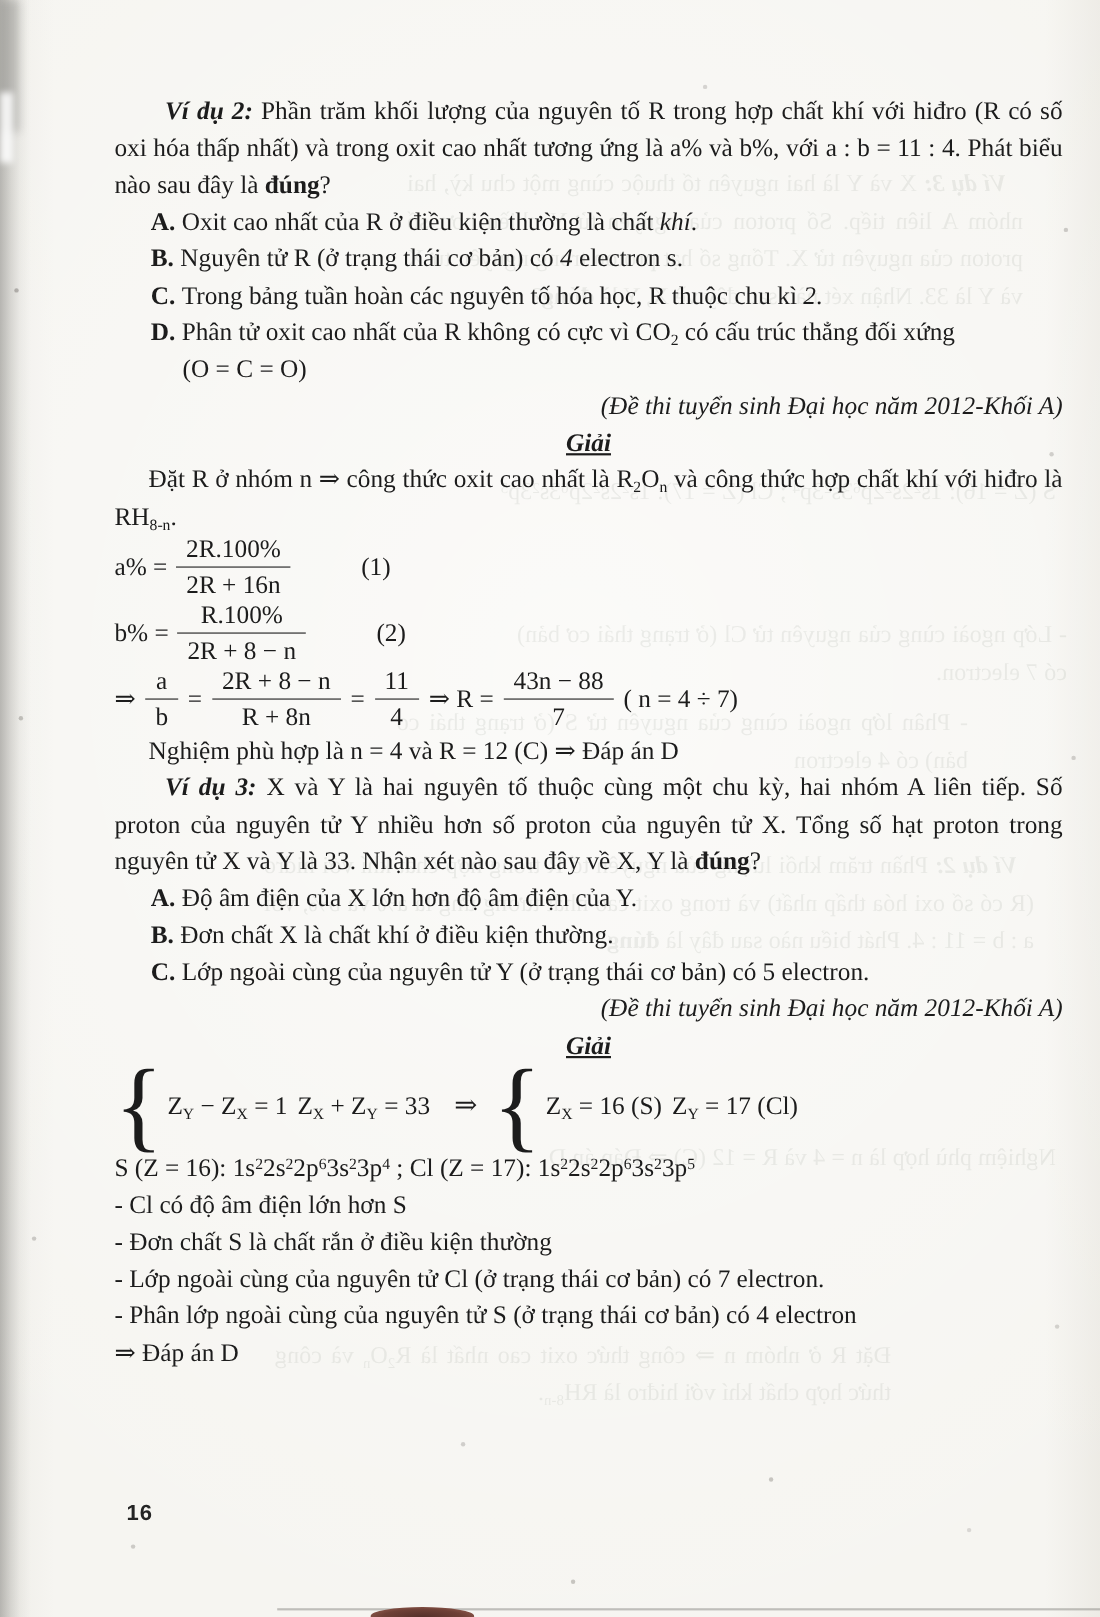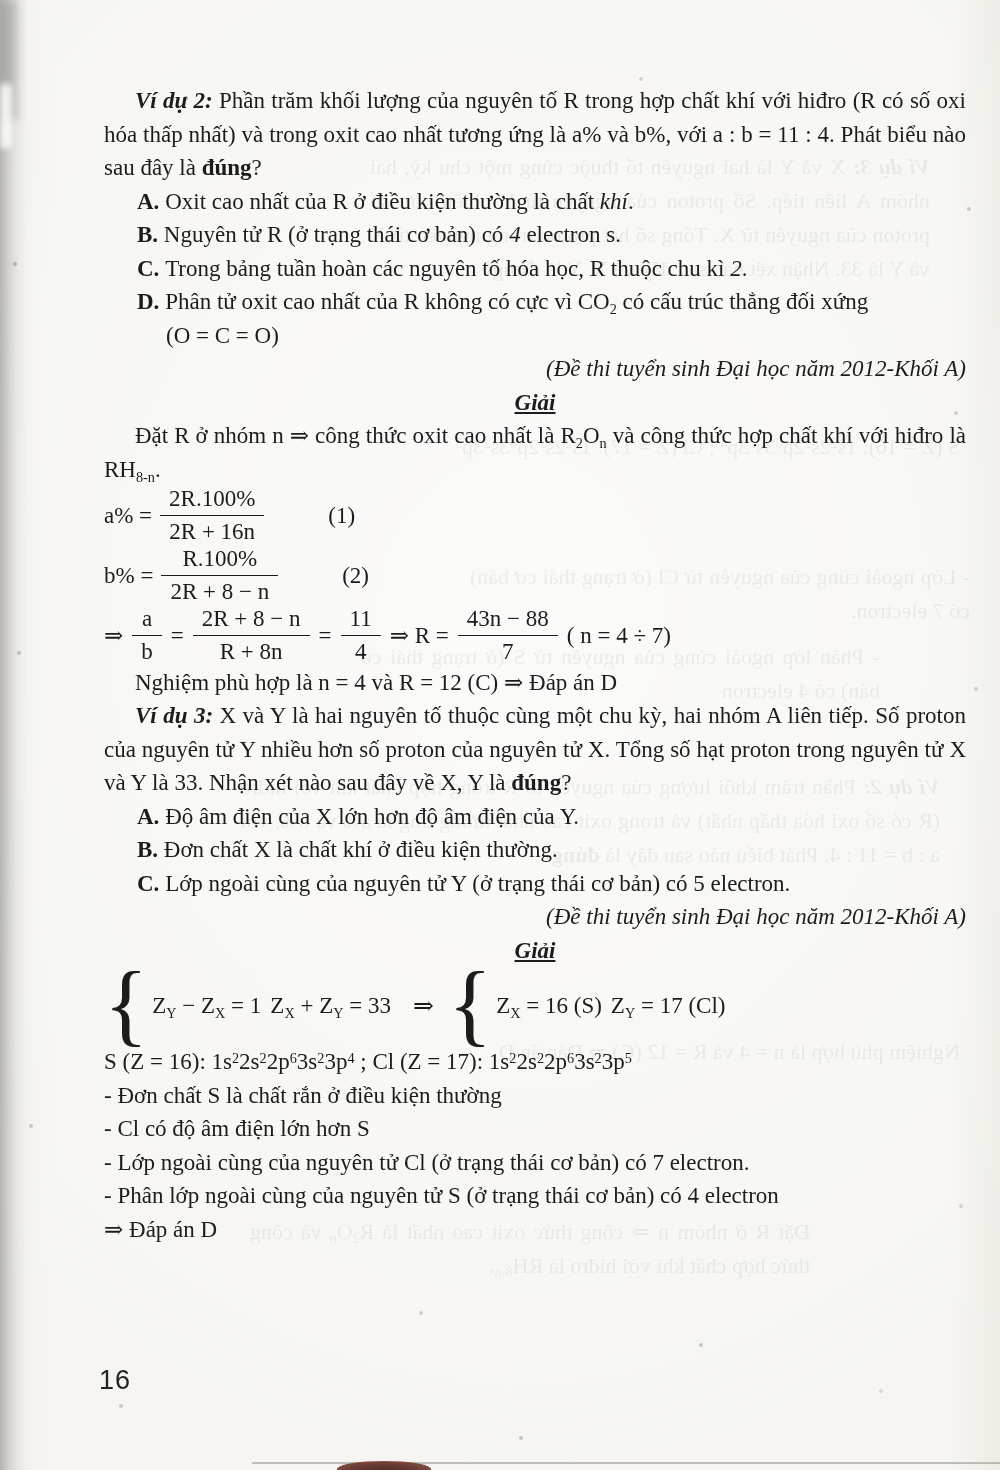--- a/index.html
+++ b/index.html
@@ -68,21 +68,21 @@
     font-size:23px;line-height:33.5px;
   }
   .content p,.content div{margin:0;}
   .para{text-align:justify;text-indent:31px;}
   .opt{padding-left:33px;text-align:left;}
   .opt-cont{padding-left:62px;}
   .src{text-align:right;font-style:italic;margin-top:2px;}
   .giai{text-align:center;font-weight:bold;font-style:italic;margin:3px 0 4px;text-decoration:underline;}
   .st-b{font-weight:bold;}
   .st-i{font-style:italic;}
-  .st-bi{font-weight:bold;font-style:italic;}
+  .st-bi{font-weight:bold;font-style:italic;margin-left:15px;}
   sub{font-size:.62em;vertical-align:-.32em;line-height:0;}
   sup{font-size:.62em;vertical-align:.45em;line-height:0;}
   .eqrow{display:flex;align-items:center;margin:7px 0 7px 56px;}
   .eqrow .tag{margin-left:64px;}
   .frac{display:inline-block;text-align:center;vertical-align:middle;}
   .frac .num{display:block;border-bottom:1.8px solid #1c1c1c;padding:0 9px 3px;line-height:1.15;}
   .frac .den{display:block;padding:3px 9px 0;line-height:1.15;}
   .eqrow .lhs{margin-right:8px;}
   .derive{margin-left:2px;gap:9px;}
   .arr{letter-spacing:0;}
@@ -90,23 +90,23 @@
   .system{display:flex;align-items:center;margin:5px 0 2px 72px;}
   .brace{font-size:92px;line-height:.85;font-weight:400;transform:translateY(-2px);}
   .sysrows{display:flex;flex-direction:row;gap:9px;margin-left:4px;}
   .sysrow{line-height:1.25;}
   .sysarrow{margin:0 14px 0 22px;font-size:25px;}
   .setup3{margin-left:9px;}
   .config{margin:9px 0 0 6px;}
   .note{margin-left:6px;}
   .answer{margin:3px 0 0 6px;}
   .pagenum{
-    position:absolute;left:99px;top:1365px;
+    position:absolute;left:115px;top:1365px;
     font-family:"Liberation Sans","DejaVu Sans",sans-serif;
-    font-size:27px;color:#242424;letter-spacing:1px;
+    font-size:20px;color:#242424;letter-spacing:1px;font-weight:bold;
   }
 </style>
 </head>
 <body>
 
 <div class="page">
 
   <div class="bleed" aria-hidden="true">
     <div style="top:150px;left:70px;width:560px;"><span class="st-bi">Ví dụ 3: </span><span>X và Y là hai nguyên tố thuộc cùng một chu kỳ, hai nhóm A liên tiếp. Số proton của nguyên tử Y nhiều hơn số proton của nguyên tử X. Tổng số hạt proton trong nguyên tử X và Y là 33. Nhận xét nào sau đây về X, Y là </span><span class="st-b">đúng</span><span>?</span></div>
     <div style="top:430px;left:40px;width:540px;"><span>S (Z = 16): 1s</span><sup>2</sup><span>2s</span><sup>2</sup><span>2p</span><sup>6</sup><span>3s</span><sup>2</sup><span>3p</span><sup>4</sup><span> ; Cl (Z = 17): 1s</span><sup>2</sup><span>2s</span><sup>2</sup><span>2p</span><sup>6</sup><span>3s</span><sup>2</sup><span>3p</span><sup>5</sup></div>
@@ -192,22 +192,22 @@
       <span class="sysarrow">⇒</span>
       <span class="brace">{</span>
       <span class="sysrows">
         <span class="sysrow"><span>Z</span><sub>X</sub><span> = 16 (S)</span></span>
         <span class="sysrow"><span>Z</span><sub>Y</sub><span> = 17 (Cl)</span></span>
       </span>
     </div>
 
     <div class="config"><span>S (Z = 16): 1s</span><sup>2</sup><span>2s</span><sup>2</sup><span>2p</span><sup>6</sup><span>3s</span><sup>2</sup><span>3p</span><sup>4</sup><span> ; Cl (Z = 17): 1s</span><sup>2</sup><span>2s</span><sup>2</sup><span>2p</span><sup>6</sup><span>3s</span><sup>2</sup><span>3p</span><sup>5</sup></div>
 
+    <div class="note">- Cl có độ âm điện lớn hơn S</div>
     <div class="note">- Đơn chất S là chất rắn ở điều kiện thường</div>
-    <div class="note">- Cl có độ âm điện lớn hơn S</div>
     <div class="note">- Lớp ngoài cùng của nguyên tử Cl (ở trạng thái cơ bản) có 7 electron.</div>
     <div class="note">- Phân lớp ngoài cùng của nguyên tử S (ở trạng thái cơ bản) có 4 electron</div>
 
     <div class="answer">⇒ Đáp án D</div>
   </div>
 
   <div class="pagenum">16</div>
 
   <div class="bottom-line"></div>
   <div class="bottom-blob"></div>

